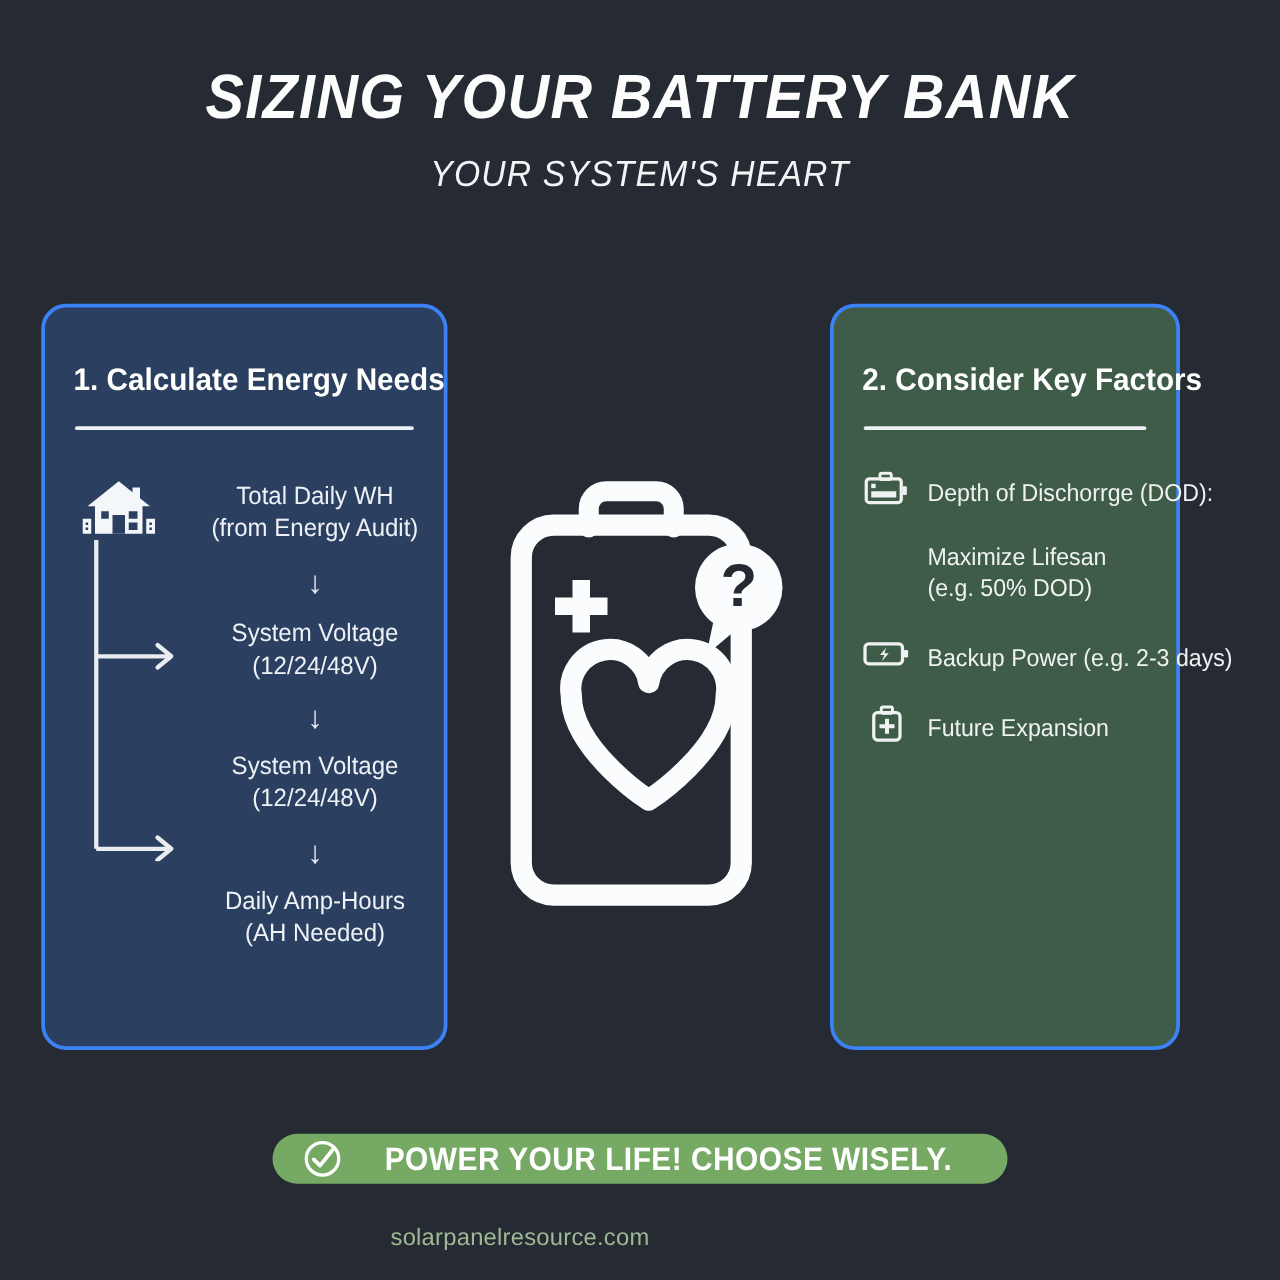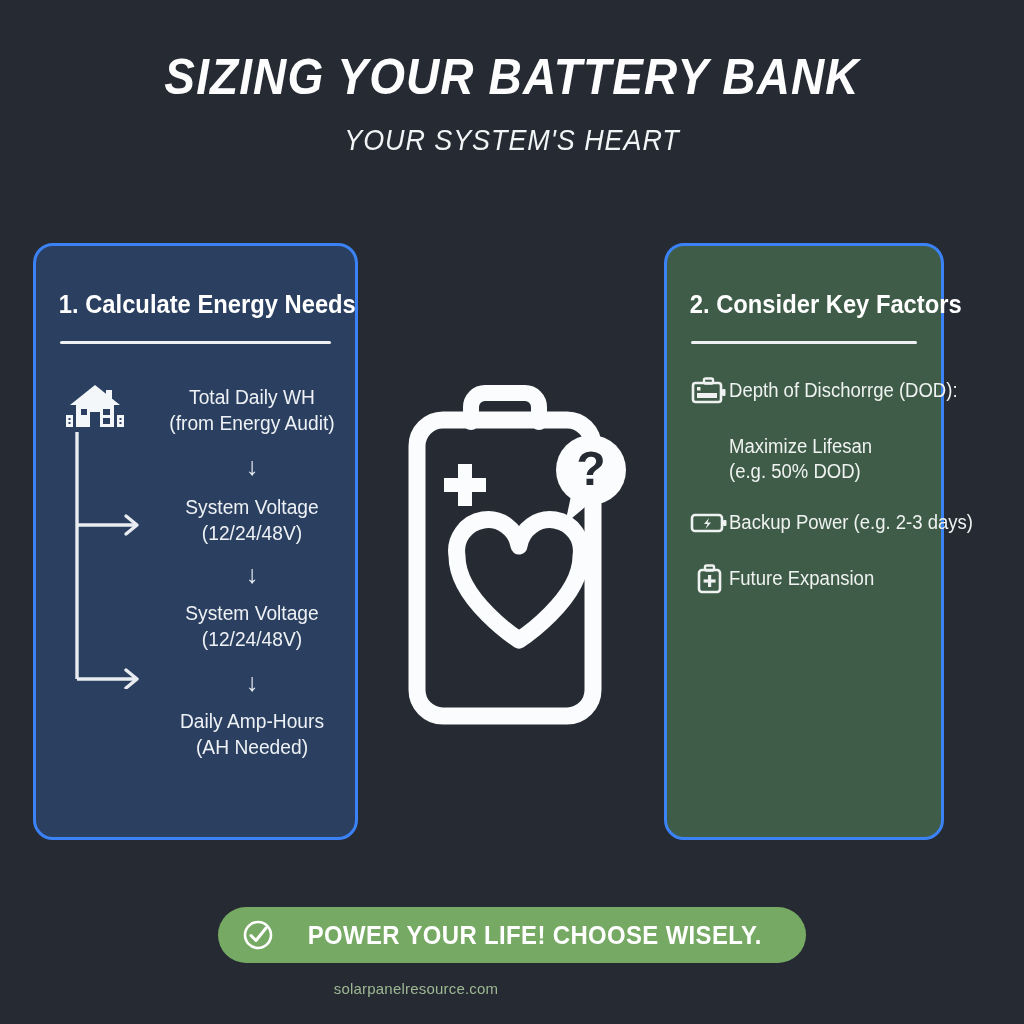--- a/index.html
+++ b/index.html
@@ -70,45 +70,45 @@
   }
   .flow-arrow{
     position:absolute;left:110px;width:212px;text-align:center;
     color:#e9edf1;font-size:25px;line-height:1;
   }
   .bracket{position:absolute;left:38px;top:62px;width:86px;height:257px;}
 
   
   .klist{margin-top:30px;padding:0 16px 0 22px;}
   .krow{
-    display:flex;align-items:flex-start;gap:0;margin-bottom:22px;
+    display:flex;align-items:flex-end;gap:13px;margin-bottom:22px;
   }
   .kicon{flex:0 0 40px;width:40px;height:34px;display:flex;align-items:center;justify-content:center;}
   .ktext{
     color:#eff2f0;font-size:19.5px;line-height:1.28;padding-top:4px;
     transform:scaleX(.95);transform-origin:left center;white-space:nowrap;
   }
   .ktext.two{white-space:normal;}
 
   
   #center-battery{position:absolute;left:399px;top:378px;width:240px;height:362px;}
 
   
   .cta{
-    position:absolute;left:218px;top:907px;width:588px;height:56px;
+    position:absolute;left:218px;top:907px;width:588px;height:40px;
     background:#76a963;border-radius:28px;
     display:flex;align-items:center;justify-content:center;gap:14px;
   }
   .cta-text{
     color:#ffffff;font-size:26px;font-weight:700;letter-spacing:.4px;
     transform:scaleX(.92);white-space:nowrap;
   }
   .site{
     position:absolute;left:0;top:980px;width:832px;text-align:center;
-    color:#9fb894;font-size:15px;letter-spacing:.2px;
+    color:#9fb894;font-size:19px;letter-spacing:.2px;
   }
 </style>
 </head>
 <body>
 
 <div id="root">
 
   <div class="header">
     <div class="title">SIZING YOUR BATTERY BANK</div>
     <div class="subtitle">YOUR SYSTEM'S HEART</div>

